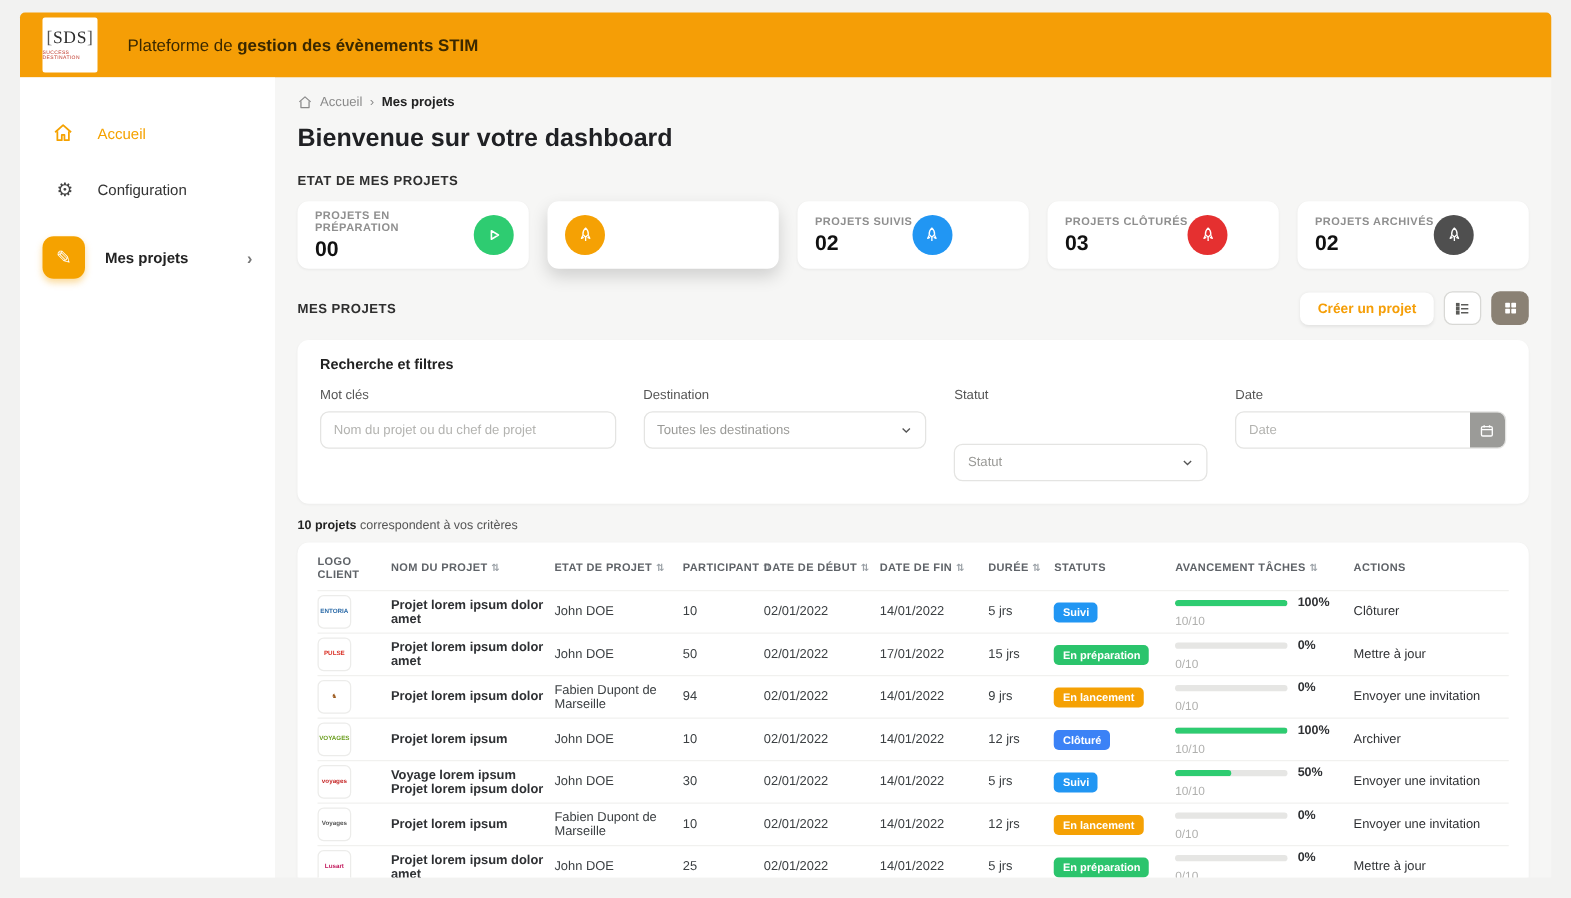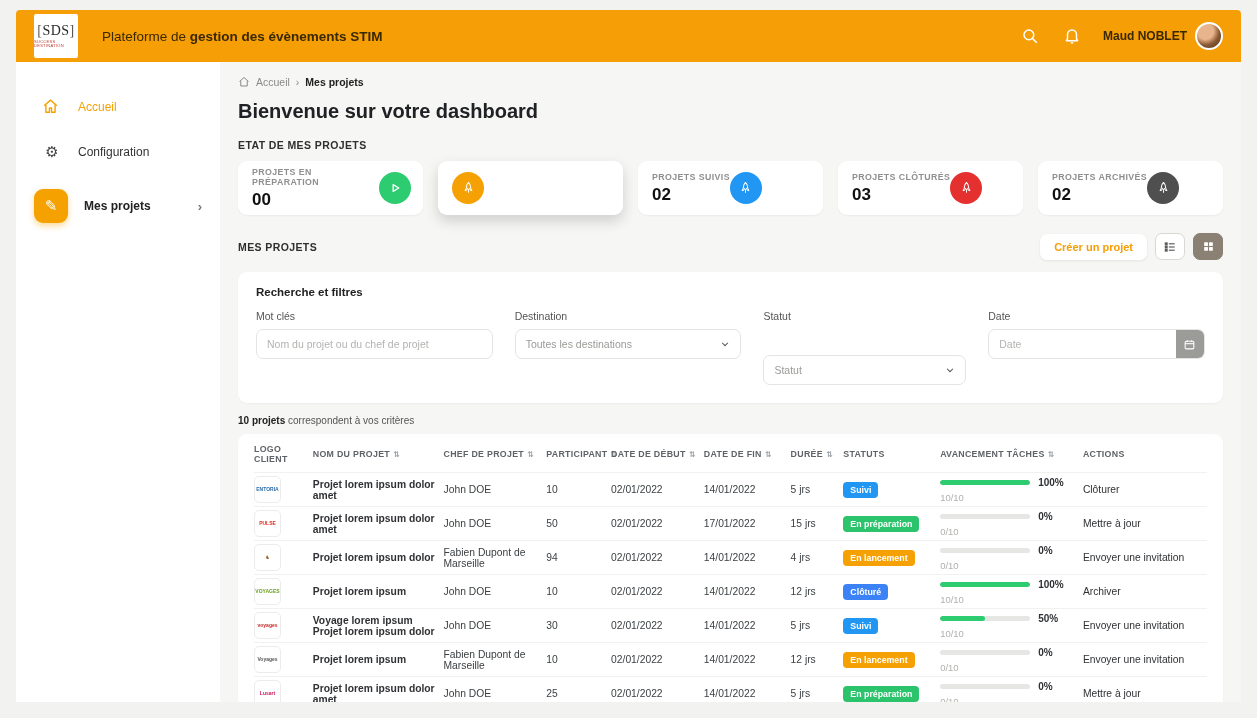--- a/index.html
+++ b/index.html
@@ -121,38 +121,20 @@
 
   <div class="topbar">
     <div class="logo-box">
       <span class="logo-sds">SDS</span>
       <span class="logo-sub">SUCCESS DESTINATION</span>
     </div>
     <div class="topbar-title">
       <span>Plateforme de</span>
       <b>gestion des évènements STIM</b>
     </div>
-    <div class="topbar-right">
-      <button class="icon-btn">
-        <svg width="18" height="18" viewBox="0 0 24 24" fill="none" stroke="#fff" stroke-width="2">
-          <circle cx="10.5" cy="10.5" r="6.5"></circle>
-            <line x1="15.5" y1="15.5" x2="21" y2="21"></line>
-        </svg>
-      </button>
-      <button class="icon-btn">
-        <svg width="18" height="18" viewBox="0 0 24 24" fill="none" stroke="#fff" stroke-width="2" stroke-linejoin="round">
-          <path d="M6 16v-6a6 6 0 0 1 12 0v6l1.5 2.2h-15z"></path>
-            <path d="M10.5 20.5a1.8 1.8 0 0 0 3 0"></path>
-        </svg>
-      </button>
-      <div class="user">
-        <span class="user-name">Maud NOBLET</span>
-        <span class="avatar"></span>
-      </div>
-    </div>
   </div>
 
   <div class="frame">
 
     <div class="sidebar">
       <div class="side-item active">
         <span class="glyph">
           <svg width="17" height="17" viewBox="0 0 24 24" fill="none" stroke="#F5A200" stroke-width="2" stroke-linejoin="round">
             <path d="M3 11l9-8 9 8"></path>
               <path d="M5.5 10v10h5v-6h3v6h5V10"></path>
@@ -330,21 +312,21 @@
               <span>LOGO CLIENT</span>
               <span class="sort"></span>
             </div>
 
             <div class="th">
               <span>NOM DU PROJET</span>
               <span class="sort">⇅</span>
             </div>
 
             <div class="th">
-              <span>CHEF DE PROJET</span>
+              <span>ETAT DE PROJET</span>
               <span class="sort">⇅</span>
             </div>
 
             <div class="th">
               <span>PARTICIPANT</span>
               <span class="sort">⇅</span>
             </div>
 
             <div class="th">
               <span>DATE DE DÉBUT</span>
@@ -432,21 +414,21 @@
               <div class="td">
                 <span class="logo-tile">
                   <span class="logo-txt" style="color: rgb(156, 90, 30);">♞</span>
                 </span>
               </div>
               <div class="td name">Projet lorem ipsum dolor</div>
               <div class="td">Fabien Dupont de Marseille</div>
               <div class="td">94</div>
               <div class="td">02/01/2022</div>
               <div class="td">14/01/2022</div>
-              <div class="td">4 jrs</div>
+              <div class="td">9 jrs</div>
               <div class="td"><span class="badge" style="background: rgb(245, 161, 4);">En lancement</span></div>
               <div class="td">
                 <div class="prog-top">
                   <span class="bar">
                     <span class="fill" style="display: block; width: 0%;"></span>
                   </span>
                   <span class="pct">0%</span>
                 </div>
                 <div class="cnt">0/10</div>
               </div>

